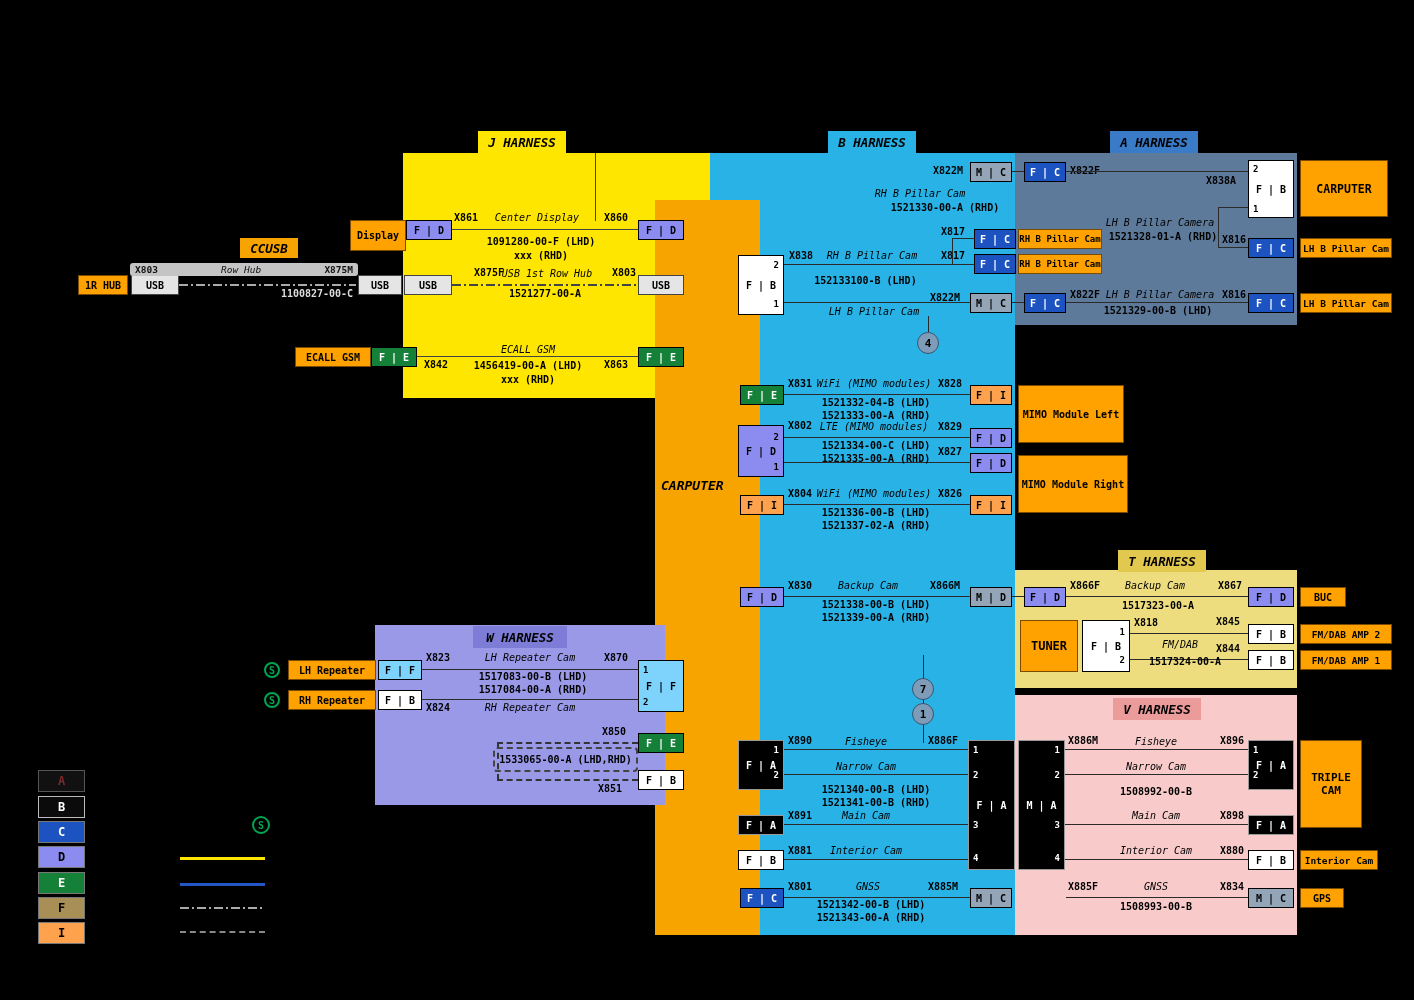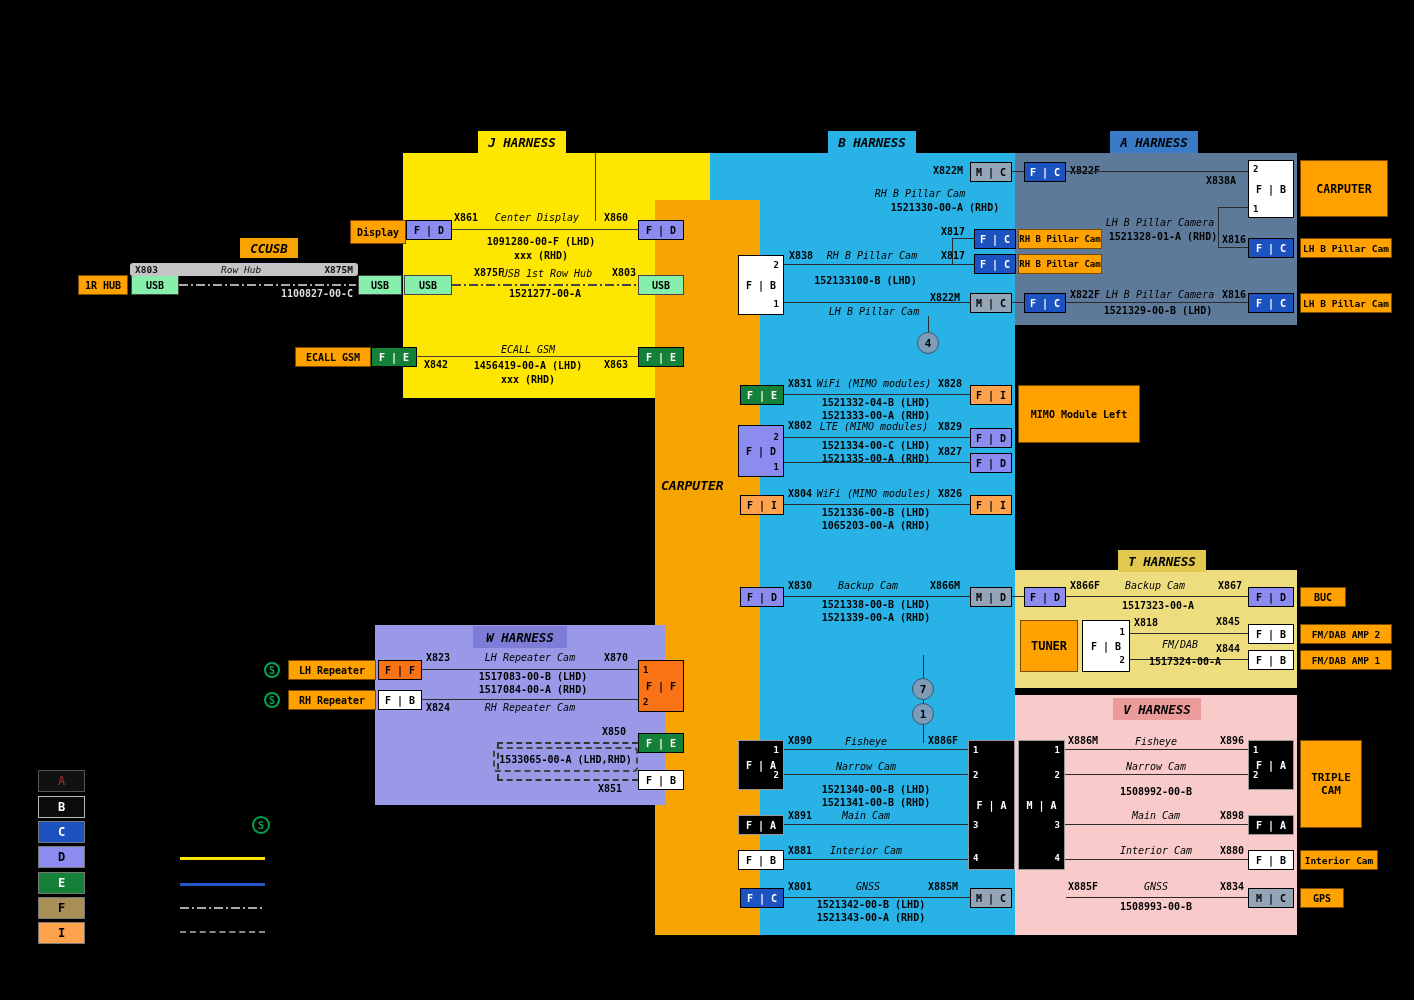--- a/index.html
+++ b/index.html
@@ -9,26 +9,26 @@
 .tab{position:absolute;display:flex;align-items:center;justify-content:center;font:italic bold 12.5px "DejaVu Sans Mono",monospace;color:#000}
 .t{position:absolute;font:bold 10px/12px "DejaVu Sans Mono",monospace;color:#000;white-space:nowrap}
 .it{font-style:italic;font-weight:normal}
 .ctr{text-align:center}
 .wt{color:#ddd}
 .con{position:absolute;display:flex;align-items:center;justify-content:center;font:bold 10px "DejaVu Sans Mono",monospace;border:1px solid #000;color:#000}
 .dev{position:absolute;display:flex;align-items:center;justify-content:center;background:#FFA200;border:1px solid #7A4A00;font:bold 10px "DejaVu Sans Mono",monospace;color:#000;white-space:nowrap}
 .cC{background:#1D53C0;color:#fff}
 .cD{background:#8C8CF0}
 .cE{background:#158038;color:#fff}
-.cF{background:#f97316}
+.cF{background:#7dd3fc}
 .cI{background:#FFA24D}
 .cB{background:#fff}
 .cA{background:#000;color:#fff;border-color:#999}
 .cM{background:#95A5B8}
-.usb{background:#86efac;border-color:#444}
+.usb{background:#e5e5e5;border-color:#444}
 .pin{position:absolute;font:bold 9px "DejaVu Sans Mono",monospace}
 .wire{position:absolute;height:1px;background:#2B2B2B}
 .vwire{position:absolute;width:1px;background:#2B2B2B}
 .dashdot{position:absolute;height:2px;background:repeating-linear-gradient(90deg,#444 0 9px,transparent 9px 12px,#444 12px 14px,transparent 14px 17px)}
 .dd-light{background:repeating-linear-gradient(90deg,#AAA 0 9px,transparent 9px 12px,#AAA 12px 14px,transparent 14px 17px)}
 .dash{position:absolute;border-top:2px dashed #555;height:0}
 .vdash{position:absolute;border-left:2px dashed #555;width:0}
 .dashbox{position:absolute;border:2px dashed #666;border-radius:4px;background:transparent;display:flex;align-items:center;justify-content:center}
 .note{position:absolute;width:22px;height:22px;border-radius:50%;background:#7E9CB8;border:1px solid #3A5570;display:flex;align-items:center;justify-content:center;font:bold 11px "DejaVu Sans Mono",monospace;color:#000}
 .scircle{position:absolute;border:2px solid #00A550;border-radius:50%;display:flex;align-items:center;justify-content:center;color:#00A550;font:bold 10px "DejaVu Sans Mono",monospace}
@@ -76,21 +76,21 @@
   <div class="con usb" style="left:358px;top:275px;width:44px;height:20px">USB</div>
   <div class="con usb" style="left:404px;top:275px;width:48px;height:20px">USB</div>
   <div class="dashdot" style="left:452px;top:284px;width:186px"></div>
   <div class="t" style="left:474px;top:267px">X875F</div>
   <div class="t it ctr" style="left:497px;top:268px;width:100px">USB 1st Row Hub</div>
   <div class="t" style="left:612px;top:267px">X803</div>
   <div class="t ctr" style="left:490px;top:288px;width:110px">1521277-00-A</div>
   <div class="con usb" style="left:638px;top:275px;width:46px;height:20px">USB</div>
 
   <div class="vwire" style="left:595px;top:153px;height:68px;background:#444"></div>
-  <div class="dev" style="left:350px;top:220px;width:56px;height:24px">Display</div>
+  <div class="dev" style="left:350px;top:220px;width:56px;height:31px">Display</div>
   <div class="con cD" style="left:406px;top:220px;width:46px;height:20px">F | D</div>
   <div class="wire" style="left:452px;top:229px;width:186px;background:#444"></div>
   <div class="t" style="left:454px;top:212px">X861</div>
   <div class="t it ctr" style="left:482px;top:212px;width:110px">Center Display</div>
   <div class="t" style="left:604px;top:212px">X860</div>
   <div class="con cD" style="left:638px;top:220px;width:46px;height:20px">F | D</div>
   <div class="t ctr" style="left:471px;top:236px;width:140px">1091280-00-F (LHD)</div>
   <div class="t ctr" style="left:471px;top:250px;width:140px">xxx (RHD)</div>
 
   <div class="dev" style="left:295px;top:347px;width:76px;height:20px">ECALL GSM</div>
@@ -164,46 +164,47 @@
   <div class="note" style="left:917px;top:332px">4</div>
 
   <div class="con cE" style="left:740px;top:385px;width:44px;height:20px">F | E</div>
   <div class="wire" style="left:784px;top:394px;width:186px"></div>
   <div class="t" style="left:788px;top:378px">X831</div>
   <div class="t it ctr" style="left:809px;top:378px;width:130px">WiFi (MIMO modules)</div>
   <div class="t" style="left:938px;top:378px">X828</div>
   <div class="con cI" style="left:970px;top:385px;width:42px;height:20px">F | I</div>
   <div class="t ctr" style="left:806px;top:397px;width:140px">1521332-04-B (LHD)</div>
   <div class="t ctr" style="left:806px;top:410px;width:140px">1521333-00-A (RHD)</div>
-  <div class="dev" style="left:1018px;top:385px;width:122px;height:58px">MIMO Module Left</div>
+  <div class="dev" style="left:1018px;top:385px;width:106px;height:58px">MIMO Module Left</div>
 
   <div class="t" style="left:788px;top:420px">X802</div>
   <div class="con cD" style="left:738px;top:425px;width:46px;height:52px">
     <span class="pin" style="right:4px;top:6px">2</span>
     <span>F | D</span>
     <span class="pin" style="right:4px;bottom:4px">1</span>
   </div>
   <div class="wire" style="left:784px;top:437px;width:186px"></div>
   <div class="wire" style="left:784px;top:462px;width:186px"></div>
   <div class="t it ctr" style="left:809px;top:421px;width:130px">LTE (MIMO modules)</div>
   <div class="t" style="left:938px;top:421px">X829</div>
   <div class="con cD" style="left:970px;top:428px;width:42px;height:20px">F | D</div>
   <div class="t ctr" style="left:806px;top:440px;width:140px">1521334-00-C (LHD)</div>
   <div class="t ctr" style="left:806px;top:453px;width:140px">1521335-00-A (RHD)</div>
   <div class="t" style="left:938px;top:446px">X827</div>
   <div class="con cD" style="left:970px;top:453px;width:42px;height:20px">F | D</div>
+  <div class="dev" style="left:1018px;top:455px;width:110px;height:58px">MIMO Module Right</div>
 
   <div class="con cI" style="left:740px;top:495px;width:44px;height:20px">F | I</div>
   <div class="wire" style="left:784px;top:504px;width:186px"></div>
   <div class="t" style="left:788px;top:488px">X804</div>
   <div class="t it ctr" style="left:809px;top:488px;width:130px">WiFi (MIMO modules)</div>
   <div class="t" style="left:938px;top:488px">X826</div>
   <div class="con cI" style="left:970px;top:495px;width:42px;height:20px">F | I</div>
   <div class="t ctr" style="left:806px;top:507px;width:140px">1521336-00-B (LHD)</div>
-  <div class="t ctr" style="left:806px;top:520px;width:140px">1065203-00-A (RHD)</div>
+  <div class="t ctr" style="left:806px;top:520px;width:140px">1521337-02-A (RHD)</div>
 
   <div class="con cD" style="left:740px;top:587px;width:44px;height:20px">F | D</div>
   <div class="wire" style="left:784px;top:596px;width:186px"></div>
   <div class="t" style="left:788px;top:580px">X830</div>
   <div class="t it ctr" style="left:823px;top:580px;width:90px">Backup Cam</div>
   <div class="t" style="left:930px;top:580px">X866M</div>
   <div class="con cM" style="left:970px;top:587px;width:42px;height:20px">M | D</div>
   <div class="wire" style="left:1012px;top:596px;width:12px"></div>
   <div class="con cD" style="left:1024px;top:587px;width:42px;height:20px">F | D</div>
   <div class="t ctr" style="left:806px;top:599px;width:140px">1521338-00-B (LHD)</div>

